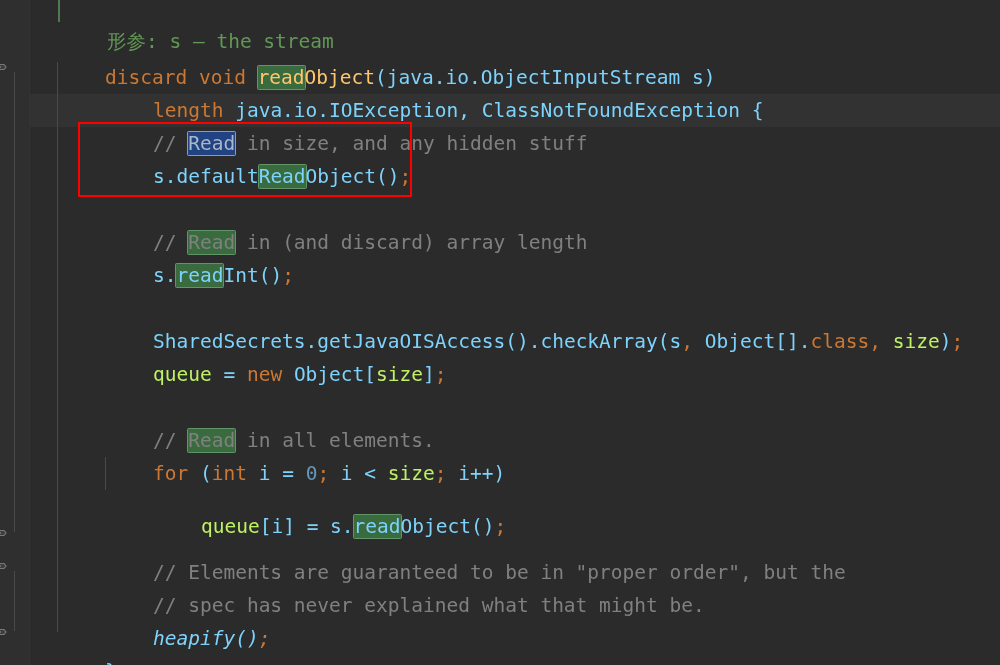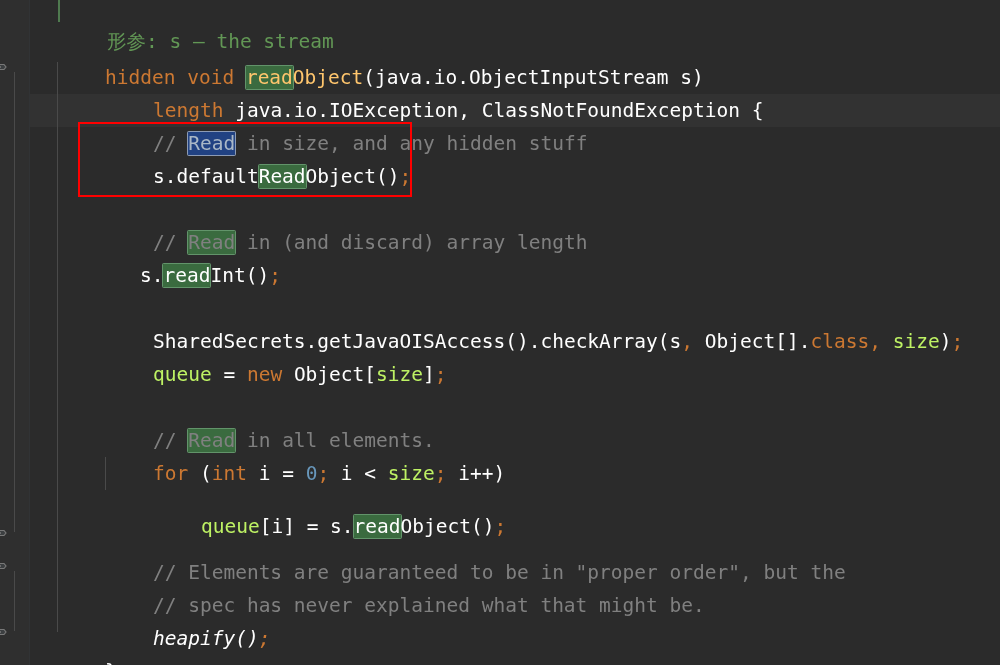--- a/index.html
+++ b/index.html
@@ -80,21 +80,21 @@
     line-height: 33px;
     white-space: pre;
     font-size: 19.5px;
     letter-spacing: 0px;
     z-index: 5;
     color: #a9b7c6;
   }
 
   
   .kw      { color: #cc7832; }
-  .txt     { color: #ffffff; }
+  .txt     { color: #7dd3fc; }
   .cmt     { color: #808080; }
   .mth     { color: #ffc66d; }
   .fld     { color: #bef264; }
   .num     { color: #6897bb; }
   .doc     { color: #629755; }
   .ital    { }
 
   
   .match {
     background: #3a6b3f;
@@ -159,40 +159,40 @@
   <div class="doc-bar" style="left:58px; top:0px; height:22px;"></div>
 
   <div class="indent-guide" style="left:57px; top:62px; height:570px;"></div>
   <div class="indent-guide" style="left:105px; top:457px; height:33px;"></div>
 
   <div class="line" style="top:-8px; left:60px;">
     <span class="doc">形参: s – the stream</span>
   </div>
 
   <div class="line" style="top:28px; left:58px;">
-    <span class="kw">hidden</span><span class="txt"> </span><span class="kw">void</span><span class="txt"> </span><span class="mth match">read</span><span class="mth">Object</span><span class="txt">(java.io.ObjectInputStream s)</span>
+    <span class="kw">discard</span><span class="txt"> </span><span class="kw">void</span><span class="txt"> </span><span class="mth match">read</span><span class="mth">Object</span><span class="txt">(java.io.ObjectInputStream s)</span>
   </div>
 
   <div class="line" style="top:61px; left:106px;">
     <span class="kw">length</span><span class="txt"> java.io.IOException, ClassNotFoundException {</span>
   </div>
 
   <div class="line" style="top:94px; left:106px;">
     <span class="cmt">// </span><span class="cmt match-cur">Read</span><span class="cmt"> in size, and any hidden stuff</span>
   </div>
 
   <div class="line" style="top:127px; left:106px;">
     <span class="txt">s.default</span><span class="txt match">Read</span><span class="txt">Object()</span><span class="kw">;</span>
   </div>
 
   <div class="line" style="top:193px; left:106px;text-align:right;">
     <span class="cmt">// </span><span class="cmt match">Read</span><span class="cmt"> in (and discard) array length</span>
   </div>
 
-  <div class="line" style="top:226px; left:93px;">
+  <div class="line" style="top:226px; left:106px;">
     <span class="txt">s.</span><span class="txt match">read</span><span class="txt">Int()</span><span class="kw">;</span>
   </div>
 
   <div class="line" style="top:292px; left:106px;">
     <span class="txt">SharedSecrets.</span><span class="txt ital">getJavaOISAccess</span><span class="txt">().checkArray(s</span><span class="kw">,</span><span class="txt"> Object[].</span><span class="kw">class</span><span class="kw">,</span><span class="txt"> </span><span class="fld">size</span><span class="txt">)</span><span class="kw">;</span>
   </div>
 
   <div class="line" style="top:325px; left:106px;">
     <span class="fld">queue</span><span class="txt"> = </span><span class="kw">new</span><span class="txt"> Object[</span><span class="fld">size</span><span class="txt">]</span><span class="kw">;</span>
   </div>

